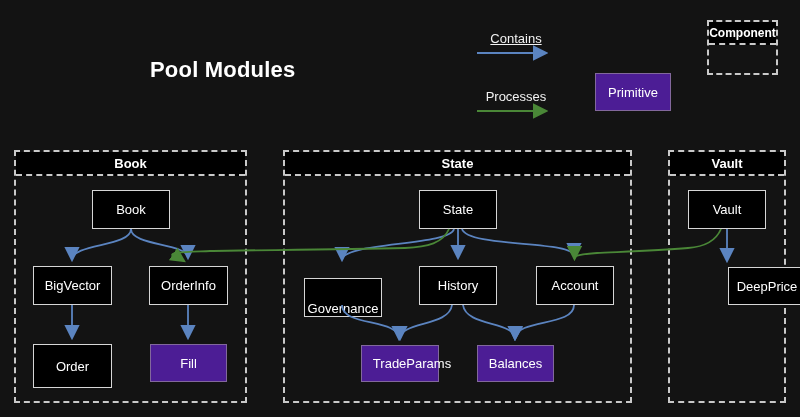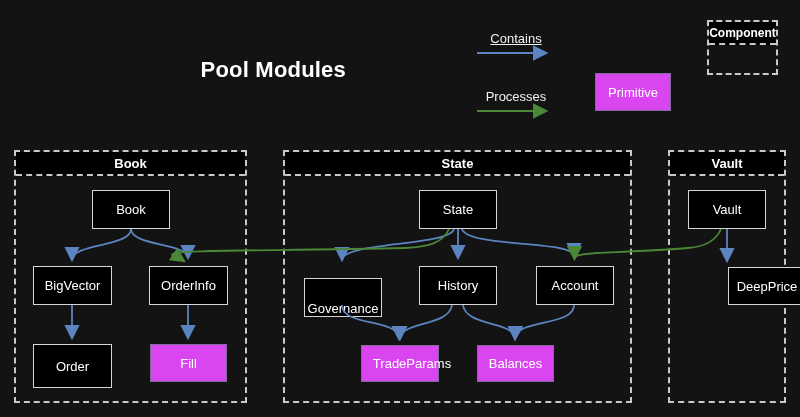--- a/index.html
+++ b/index.html
@@ -2,32 +2,32 @@
 <html><head>
 <meta charset="utf-8">
 <style>
   html,body { margin:0; padding:0; background:#131313; }
   .stage {
     position:relative; width:800px; height:417px; background:#131313;
     font-family:"Liberation Sans", sans-serif; overflow:hidden;
   }
   .page-title {
     position:absolute; left:150px; top:57px; width:196px;
-    color:#ffffff; font-weight:bold; font-size:22px; text-align:right;
+    color:#ffffff; font-weight:bold; font-size:22px; text-align:left;
     letter-spacing:0.2px;
   }
   .legend-text {
     position:absolute; color:#f2f2f2; font-size:13px; text-align:center; width:92px;
   }
   .node {
     position:absolute; background:#000000; border:1.5px solid #d6d6d6;
     color:#ffffff; font-size:13px; box-sizing:border-box;
     display:flex; align-items:center; justify-content:center; z-index:2;
   }
-  .node.purple { background:#d946ef; border-color:#82689c; }
+  .node.purple { background:#4c1d95; border-color:#82689c; }
   .cluster {
     position:absolute; border:2px dashed #c9c9c9; box-sizing:border-box; z-index:1;
   }
   .cluster-title {
     position:absolute; top:0; left:0; right:0; height:22px; background:#000000;
     border-bottom:2px dashed #c9c9c9; color:#ffffff; font-weight:bold; font-size:13px;
     display:flex; align-items:center; justify-content:center;
   }
   .component-box {
     position:absolute; border:2px dashed #c9c9c9; box-sizing:border-box; z-index:2;

